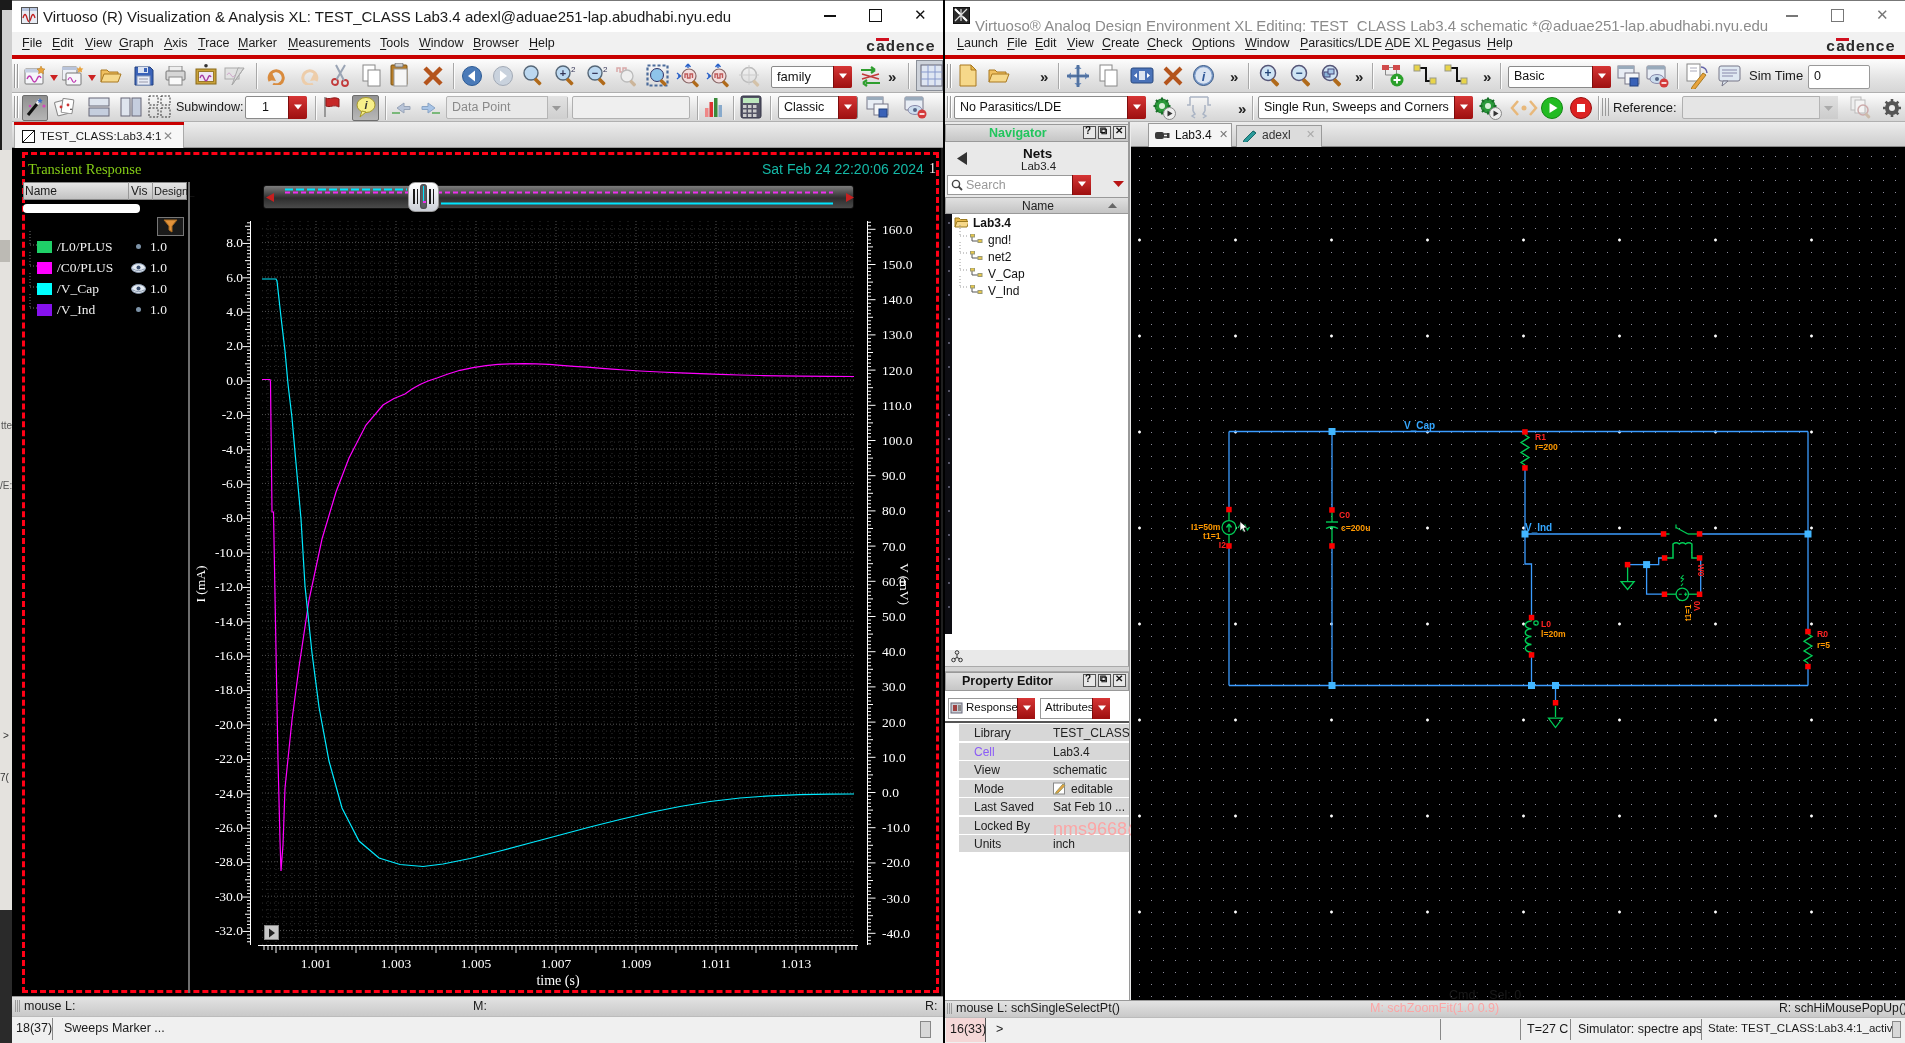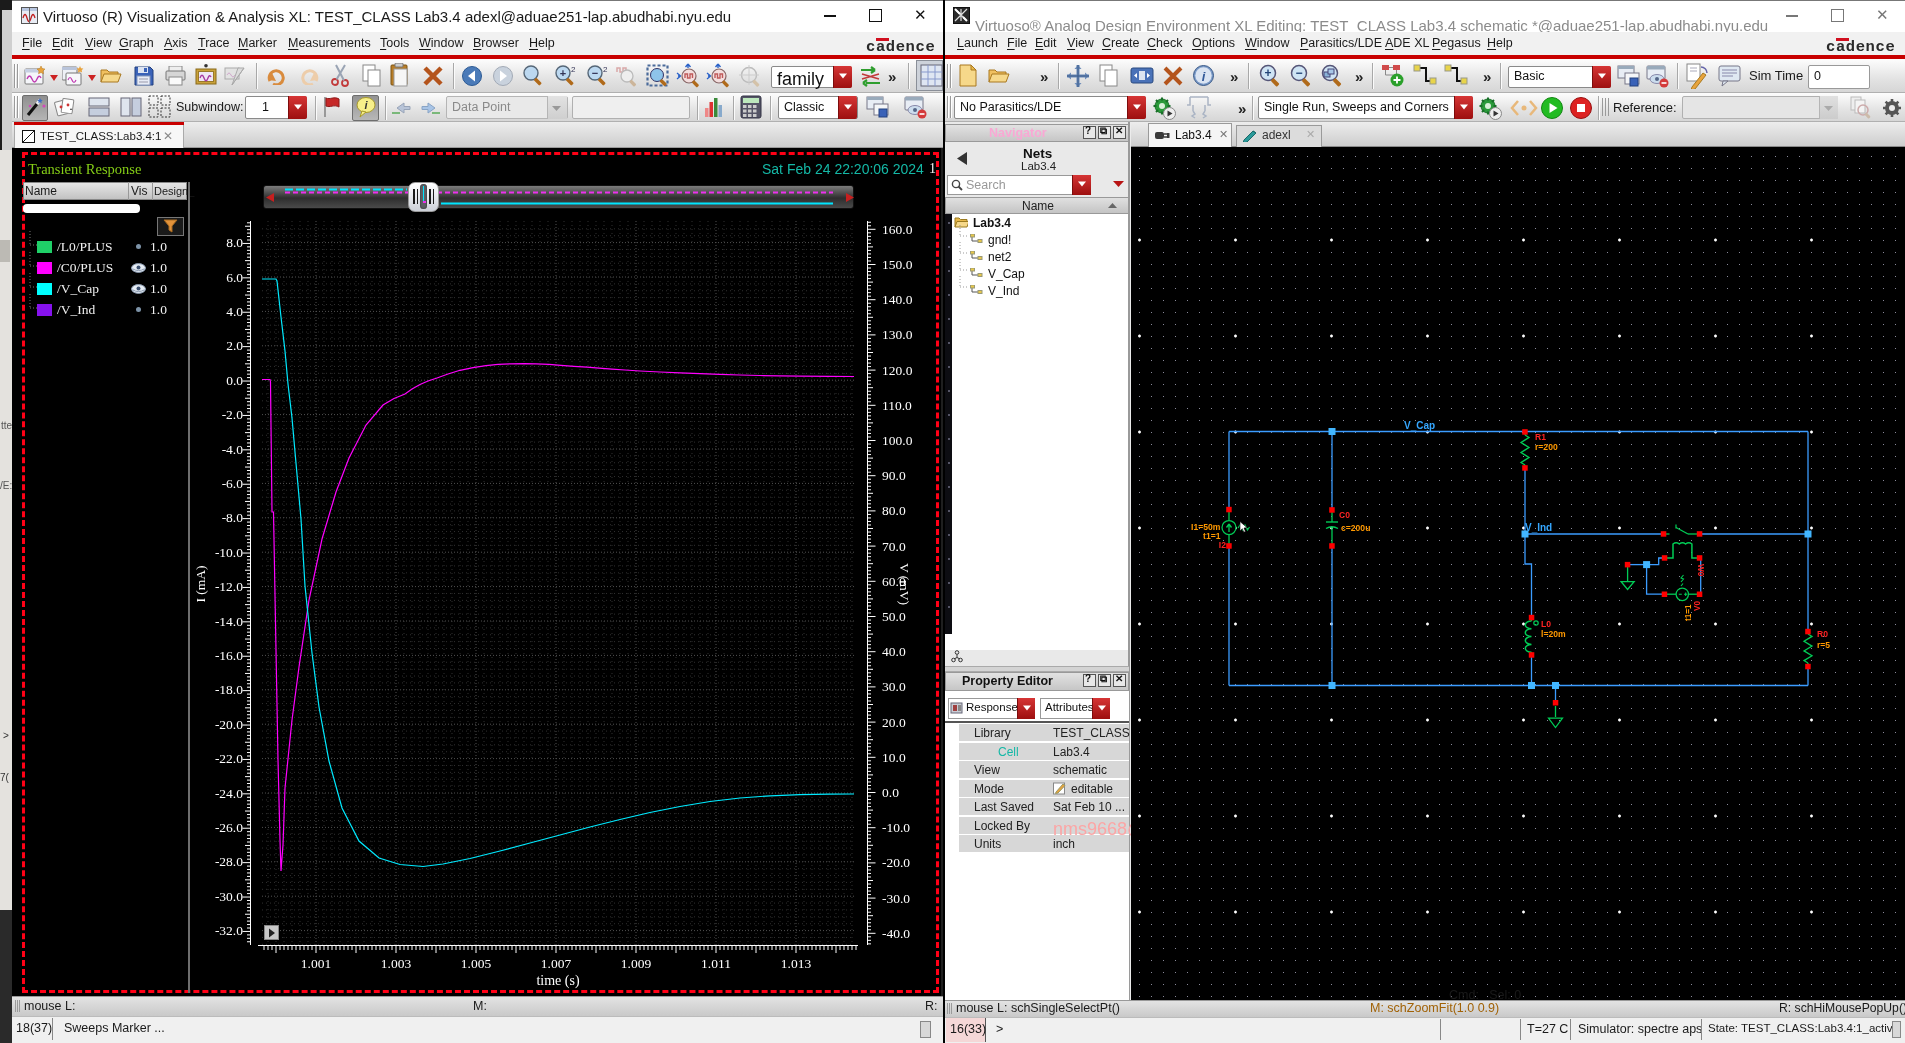--- a/index.html
+++ b/index.html
@@ -175,21 +175,21 @@
 <circle cx="13" cy="13" r="7" fill="#f3dede" stroke="#886666" stroke-width="1.2"></circle>
 <path d="M9 15 v-4 h2.5 v4 h2.5 v-4 h2.5 v4" stroke="#c05a5a" fill="none" stroke-width="1.4"></path>
 <rect x="18" y="17" width="7.4" height="3.4" rx="1" transform="rotate(45 18 17)" fill="#b06a1a"></rect>
   </svg>
 <svg class="a" style="left:738px;top:64px" width="24" height="24" viewBox="0 0 24 24">
     <circle cx="11" cy="11" r="7.5" fill="none" stroke="#bbb" stroke-width="1.4"></circle>
 <path d="M11 1 v20 M1 11 h20" stroke="#ccc"></path>
 <rect x="16.5" y="15.5" width="7.4" height="3.4" rx="1" transform="rotate(45 16.5 15.5)" fill="#d4c2a8"></rect>
   </svg>
 <div class="a combo" style="left:771px;top:66px;width:81px;height:22px"></div>
-<div class="a" style="left:777px;top:69px;font-size:18px;color:#111;white-space:pre;">family</div>
+<div class="a" style="left:777px;top:69px;font-size:13px;color:#111;white-space:pre;">family</div>
 <div class="a rbtn" style="left:833px;top:66px;width:19px;height:22px;border-radius:0 2px 2px 0"></div>
 <svg class="a" style="left:858px;top:64px" width="25" height="25" viewBox="0 0 25 25">
     <path d="M3 6 h14 M17 6 l-4 -3 M17 6 l-4 3" stroke="#2e9e2e" stroke-width="2.2" fill="none"></path>
 <path d="M22 19 h-14 M5 19 l4 -3 M5 19 l4 3" stroke="#2e9e2e" stroke-width="2.2" fill="none"></path>
 <path d="M4 10 L21 15 M21 10 L4 15" stroke="#c23a3a" stroke-width="1.6"></path>
   </svg>
 <div class="a" style="left:888px;top:68px;font-size:15px;color:#222;font-weight:700;white-space:pre;">»</div>
 <div class="a sep" style="left:908px;top:63px;height:26px"></div>
 <div class="a" style="left:916px;top:60px;width:27px;height:31px;background:#cdd2da;border:1px solid #8a8f98"></div>
 <svg class="a" style="left:920px;top:64px" width="23" height="23" viewBox="0 0 23 23">
@@ -1398,21 +1398,21 @@
 <svg class="a" style="left:1880px;top:96px" width="24" height="24" viewBox="0 0 24 24">
     <path d="M12 2 l1.5 3 3.3 .5 -2.4 2.3 .6 3.3 -3 -1.6 -3 1.6 .6 -3.3 -2.4 -2.3 3.3 -.5 z" fill="none"></path>
 <circle cx="12" cy="12" r="7" fill="#555"></circle>
     <circle cx="12" cy="12" r="3" fill="#ececec"></circle>
 <g stroke="#555" stroke-width="2.6">
       <path d="M12 3 v4 M12 17 v4 M3 12 h4 M17 12 h4 M5.6 5.6 l2.8 2.8 M15.6 15.6 l2.8 2.8 M18.4 5.6 l-2.8 2.8 M8.4 15.6 l-2.8 2.8"></path>
     </g>
   </svg>
 <div class="a" style="left:945px;top:122px;width:185px;height:878px;background:#e9e9e9;border-right:2px solid #9a9a9a"></div>
 <div class="a" style="left:945px;top:124px;width:184px;height:18px;background:linear-gradient(#e2e2e2,#c6c6c6);border:1px solid #999"></div>
-<div class="a" style="left:966px;top:126px;font-size:12.5px;color:#f9a8d4;font-weight:700;white-space:pre;padding-left:23px;">Navigator</div>
+<div class="a" style="left:966px;top:126px;font-size:12.5px;color:#22c55e;font-weight:700;white-space:pre;padding-left:23px;">Navigator</div>
 <div class="a" style="left:1083px;top:126px;width:13px;height:13px;background:#e8e8e8;border:1px solid #555"></div>
 <div class="a" style="left:1085px;top:125px;font-size:10px;color:#111;font-weight:700;white-space:pre;">?</div>
 <div class="a" style="left:1098px;top:126px;width:13px;height:13px;background:#e8e8e8;border:1px solid #555"></div>
 <div class="a" style="left:1100px;top:125px;font-size:10px;color:#111;font-weight:700;white-space:pre;">⧉</div>
 <div class="a" style="left:1113px;top:126px;width:13px;height:13px;background:#e8e8e8;border:1px solid #555"></div>
 <div class="a" style="left:1115px;top:125px;font-size:10px;color:#111;font-weight:700;white-space:pre;">✕</div>
 <svg class="a" style="left:957px;top:152px" width="11" height="13" viewBox="0 0 11 13">
     <path d="M10 0 v13 L0 6.5 z" fill="#333"></path>
   </svg>
 <div class="a" style="left:1023px;top:146px;font-size:13.5px;color:#111;font-weight:700;white-space:pre;">Nets</div>
@@ -1499,21 +1499,21 @@
 <div class="a" style="left:966px;top:701px;font-size:11.5px;color:#111;white-space:pre;">Response</div>
 <div class="a rbtn" style="left:1017px;top:698px;width:18px;height:21px"></div>
 <div class="a" style="left:1040px;top:698px;width:70px;height:21px;background:#fff;border:1px solid #999"></div>
 <div class="a" style="left:1045px;top:701px;font-size:11.5px;color:#111;white-space:pre;">Attributes</div>
 <div class="a rbtn" style="left:1092px;top:698px;width:18px;height:21px"></div>
 <div class="a" style="left:945px;top:721px;width:184px;height:2px;background:#555"></div>
 <div class="a" style="left:959px;top:724px;width:170px;height:17px;background:#d7d7d7"></div>
 <div class="a" style="left:974px;top:726px;font-size:12px;color:#222;white-space:pre;">Library</div>
 <div class="a" style="left:1053px;top:726px;font-size:12px;color:#222;white-space:pre;">TEST_CLASS</div>
 <div class="a" style="left:959px;top:742.5px;width:170px;height:17px;background:#d7d7d7"></div>
-<div class="a" style="left:974px;top:744.5px;font-size:12px;color:#14b8a6;white-space:pre;margin-left:24px;">Cell</div>
+<div class="a" style="left:974px;top:744.5px;font-size:12px;color:#8b5cf6;white-space:pre;">Cell</div>
 <div class="a" style="left:1053px;top:744.5px;font-size:12px;color:#222;white-space:pre;">Lab3.4</div>
 <div class="a" style="left:959px;top:761.0px;width:170px;height:17px;background:#d7d7d7"></div>
 <div class="a" style="left:974px;top:763.0px;font-size:12px;color:#222;white-space:pre;">View</div>
 <div class="a" style="left:1053px;top:763.0px;font-size:12px;color:#222;white-space:pre;">schematic</div>
 <div class="a" style="left:959px;top:779.5px;width:170px;height:17px;background:#d7d7d7"></div>
 <div class="a" style="left:974px;top:781.5px;font-size:12px;color:#222;white-space:pre;">Mode</div>
 <svg class="a" style="left:1053px;top:781.5px" width="14" height="13" viewBox="0 0 14 13">
     <rect x="0.5" y="1" width="11" height="11" fill="#fff" stroke="#888"></rect>
 <path d="M3 10 L10 2 l2 1.5 L5 11 l-2.5 .5 z" fill="#e8a33d" stroke="#996"></path>
   </svg>
@@ -1664,21 +1664,21 @@
     <text x="1697.5" y="564" font-size="8.2" font-weight="bold" fill="#ff2222" text-anchor="start" font-family="Liberation Sans" transform="rotate(90 1697.5 564)">W0</text>
     <text x="1690.5" y="621" font-size="8.2" font-weight="bold" fill="#ff9900" text-anchor="start" font-family="Liberation Sans" transform="rotate(-90 1690.5 621)">t1=1</text>
     <text x="1699.5" y="611" font-size="8.2" font-weight="bold" fill="#ff2222" text-anchor="start" font-family="Liberation Sans" transform="rotate(-90 1699.5 611)">V0</text>
     <path d="M1240 521.5 l0 9.5 2.3-2.3 1.5 3.5 1.7-0.8 -1.5-3.4 3.2-0.3 z" fill="#fff" stroke="#000" stroke-width="0.6"></path>
   </svg>
 <div class="a" style="left:945px;top:1000px;width:960px;height:17px;background:linear-gradient(#e3e3e3,#c9c9c9);border-top:1px solid #999"></div>
 <div class="a" style="left:947px;top:1003px;width:1px;height:11px;background:#9a9a9a"></div>
 <div class="a" style="left:949px;top:1003px;width:1px;height:11px;background:#9a9a9a"></div>
 <div class="a" style="left:951px;top:1003px;width:1px;height:11px;background:#9a9a9a"></div>
 <div class="a" style="left:956px;top:1001px;font-size:12.5px;color:#1a1a1a;white-space:pre;">mouse L: schSingleSelectPt()</div>
-<div class="a" style="left:1370px;top:1001px;font-size:12.5px;color:#a16207;white-space:pre;">M: schZoomFit(1.0 0.9)</div>
+<div class="a" style="left:1370px;top:1001px;font-size:12.5px;color:#fca5a5;white-space:pre;">M: schZoomFit(1.0 0.9)</div>
 <div class="a" style="left:1779px;top:1001px;font-size:12.2px;color:#1a1a1a;white-space:pre;">R: schHiMousePopUp()</div>
 <div class="a" style="left:945px;top:1017px;width:960px;height:26px;background:#f0f0f0;border-top:1px solid #bbb"></div>
 <div class="a" style="left:946px;top:1018px;width:40px;height:24px;background:#f5d7d7;border-right:1.5px solid #555"></div>
 <div class="a" style="left:950px;top:1022px;font-size:12.5px;color:#1a1a1a;white-space:pre;">16(33)</div>
 <div class="a" style="left:996px;top:1022px;font-size:12.5px;color:#1a1a1a;white-space:pre;">&gt;</div>
 <div class="a" style="left:1440px;top:1019px;width:1px;height:21px;background:#888"></div>
 <div class="a" style="left:1449px;top:988px;font-size:12.5px;color:#1a1a1a;white-space:pre;">Cmd:   Sel: 0</div>
 <div class="a" style="left:1520px;top:1019px;width:1px;height:21px;background:#888"></div>
 <div class="a" style="left:1527px;top:1022px;font-size:12.5px;color:#1a1a1a;white-space:pre;">T=27 C</div>
 <div class="a" style="left:1570px;top:1019px;width:1px;height:21px;background:#888"></div>

